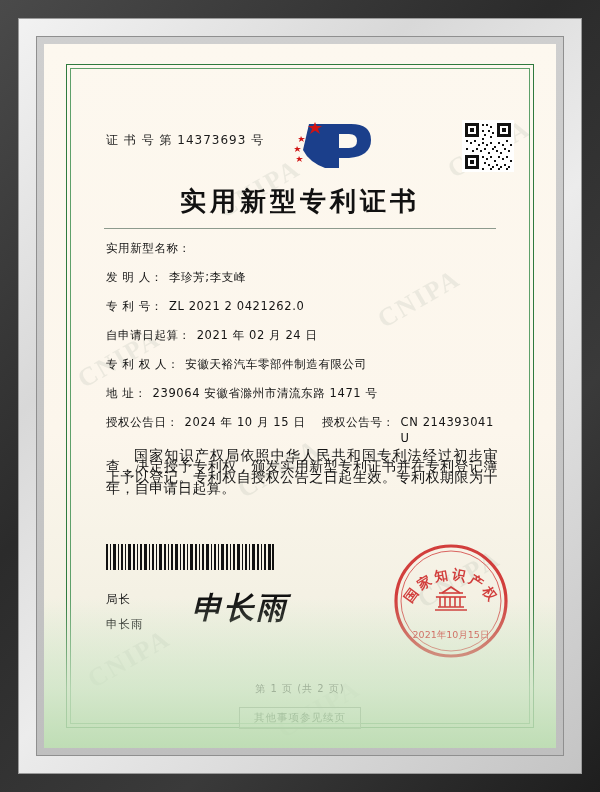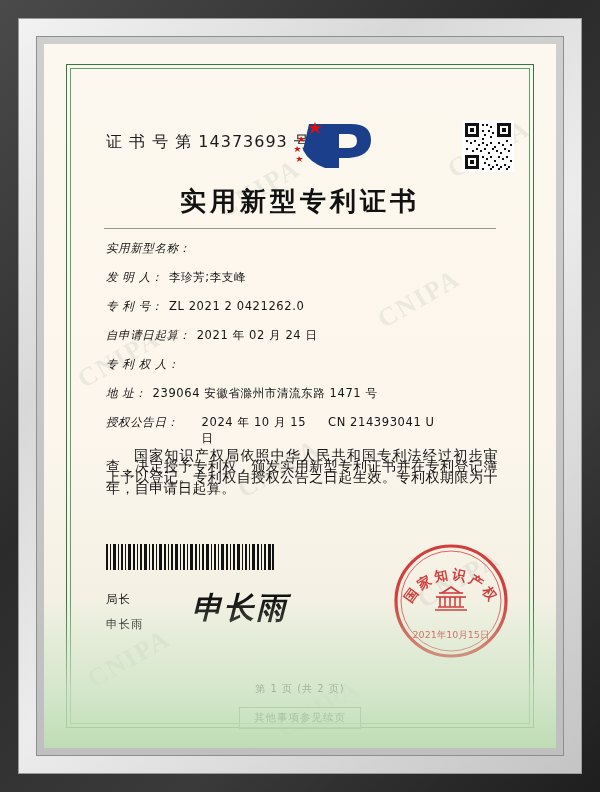--- a/index.html
+++ b/index.html
@@ -56,21 +56,21 @@
     color:rgba(150,160,150,0.16);
     letter-spacing:2px;
     transform:rotate(-30deg);
     font-size:26px;
     pointer-events:none;
     white-space:nowrap;
   }
   
   .cert-no{
     position:absolute;left:62px;top:88px;
-    font-size:16px;color:#1c1c1c;letter-spacing:1px;
+    font-size:12px;color:#1c1c1c;letter-spacing:1px;
     font-family:"DejaVu Sans","Liberation Sans",sans-serif;
   }
   .logo{
     position:absolute;left:235px;top:70px;width:110px;height:62px;
   }
   .qr{
     position:absolute;right:42px;top:76px;width:52px;height:52px;
     background:#fff;
   }
   .title{
@@ -83,24 +83,24 @@
   }
   
   .fields{position:absolute;left:62px;top:196px;width:392px;}
   .row{
     display:flex;align-items:baseline;
     font-size:11.5px;color:#141414;
     margin-bottom:13px;
     line-height:16px;
     letter-spacing:0.6px;
   }
-  .row .lbl{white-space:nowrap;font-style:italic;}
+  .row .lbl{white-space:nowrap;}
   .row .val{margin-left:6px;}
   .row-split{display:flex;}
-  .row-split .half{flex:1;display:flex;gap:17px;}
+  .row-split .half{flex:1;display:flex;}
   .row-split .half2{width:176px;display:flex;}
   
   .body-text{
     position:absolute;left:62px;top:406px;width:392px;
     font-size:14px;line-height:11px;color:#141414;
     text-align:justify;letter-spacing:0.4px;
   }
   .body-text p{margin:0 0 2px 0;text-indent:2em;}
   
   .barcode{
@@ -252,31 +252,33 @@
       <div class="row">
         <span class="lbl">专 利 号：</span>
         <span class="val">ZL 2021 2 0421262.0</span>
       </div>
       <div class="row">
         <span class="lbl">自申请日起算：</span>
         <span class="val">2021 年 02 月 24 日</span>
       </div>
       <div class="row">
         <span class="lbl">专 利 权 人：</span>
+        <span class="val">安徽天裕汽车零部件制造有限公司</span>
       </div>
       <div class="row">
         <span class="lbl">地 址：</span>
         <span class="val">239064 安徽省滁州市清流东路 1471 号</span>
       </div>
       <div class="row row-split">
         <div class="half">
           <span class="lbl">授权公告日：</span>
           <span class="val">2024 年 10 月 15 日</span>
         </div>
         <div class="half2">
+          <span class="lbl">授权公告号：</span>
           <span class="val">CN 214393041 U</span>
         </div>
       </div>
     </div>
 
     <div class="body-text">
       <p>国家知识产权局依照中华人民共和国专利法经过初步审查，决定授予专利权，颁发实用新型专利证书并在专利登记簿上予以登记。专利权自授权公告之日起生效。专利权期限为十年，自申请日起算。</p>
     </div>
 
     <div class="barcode">

